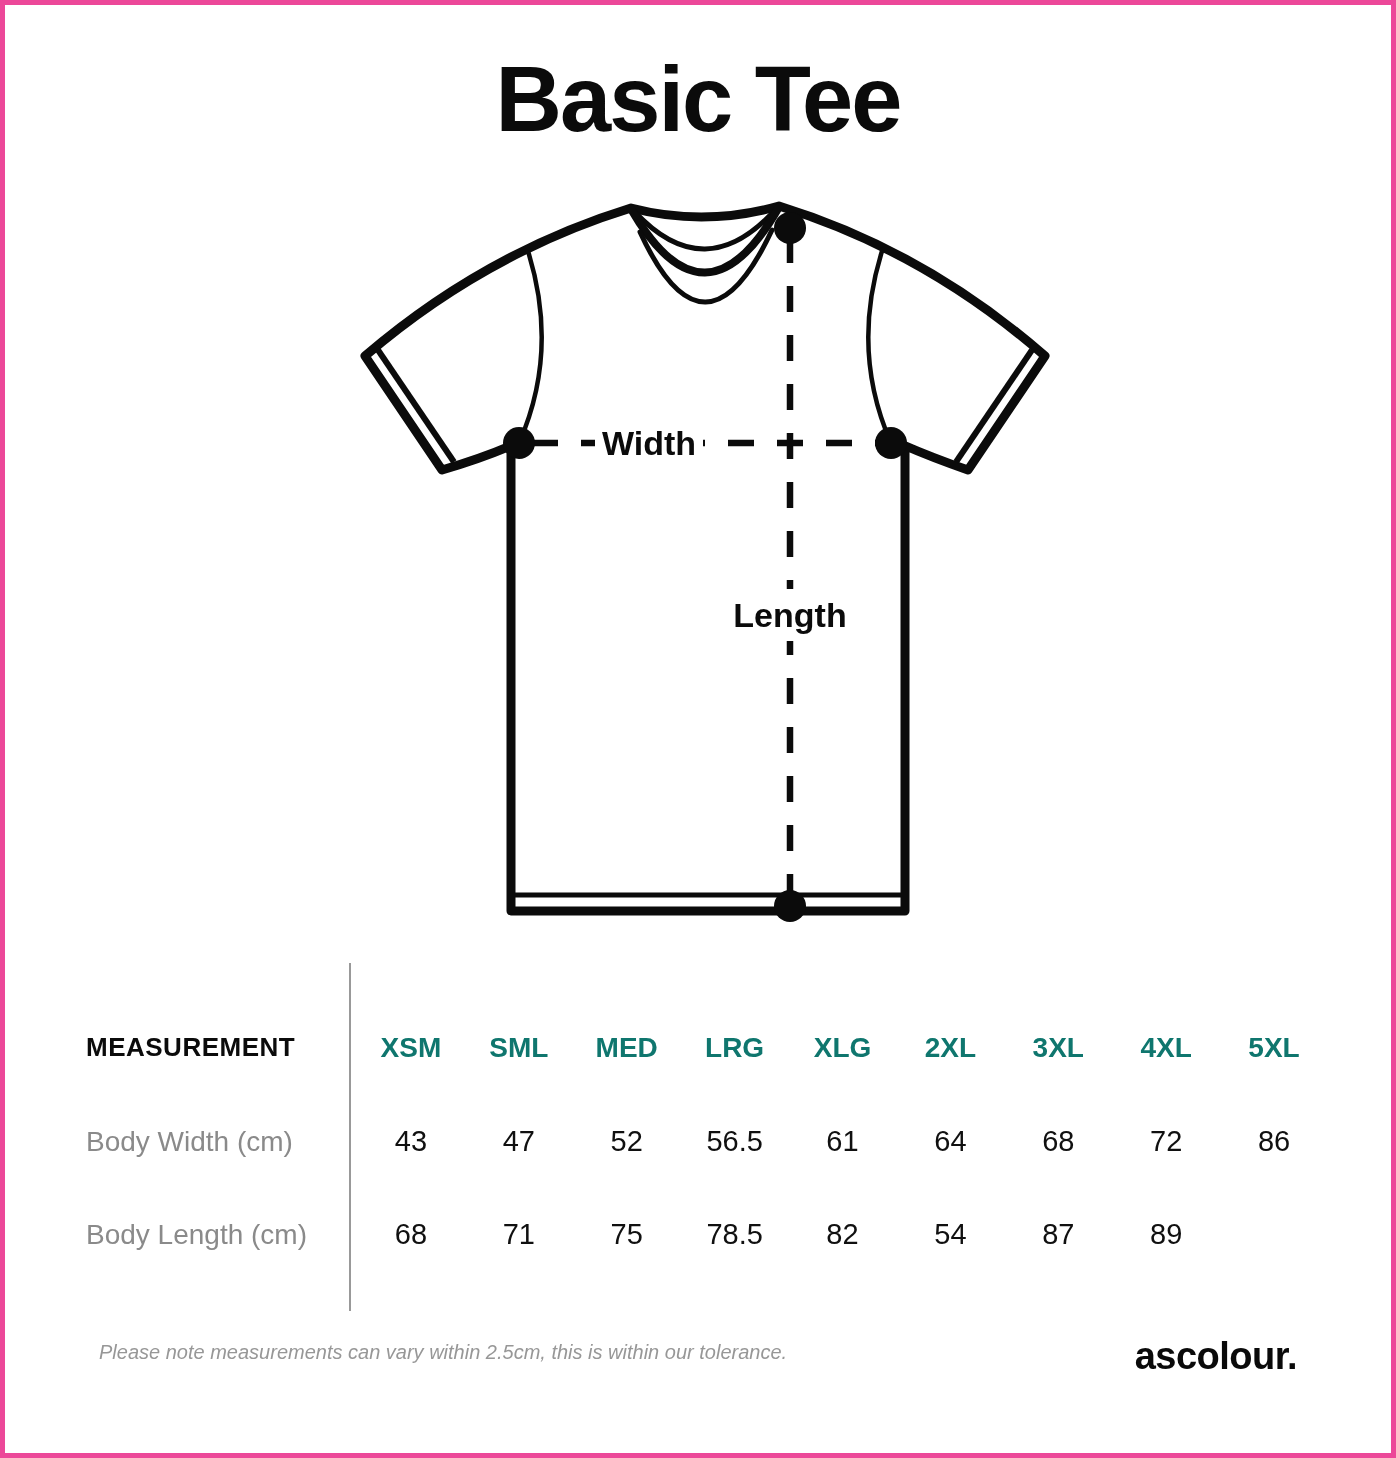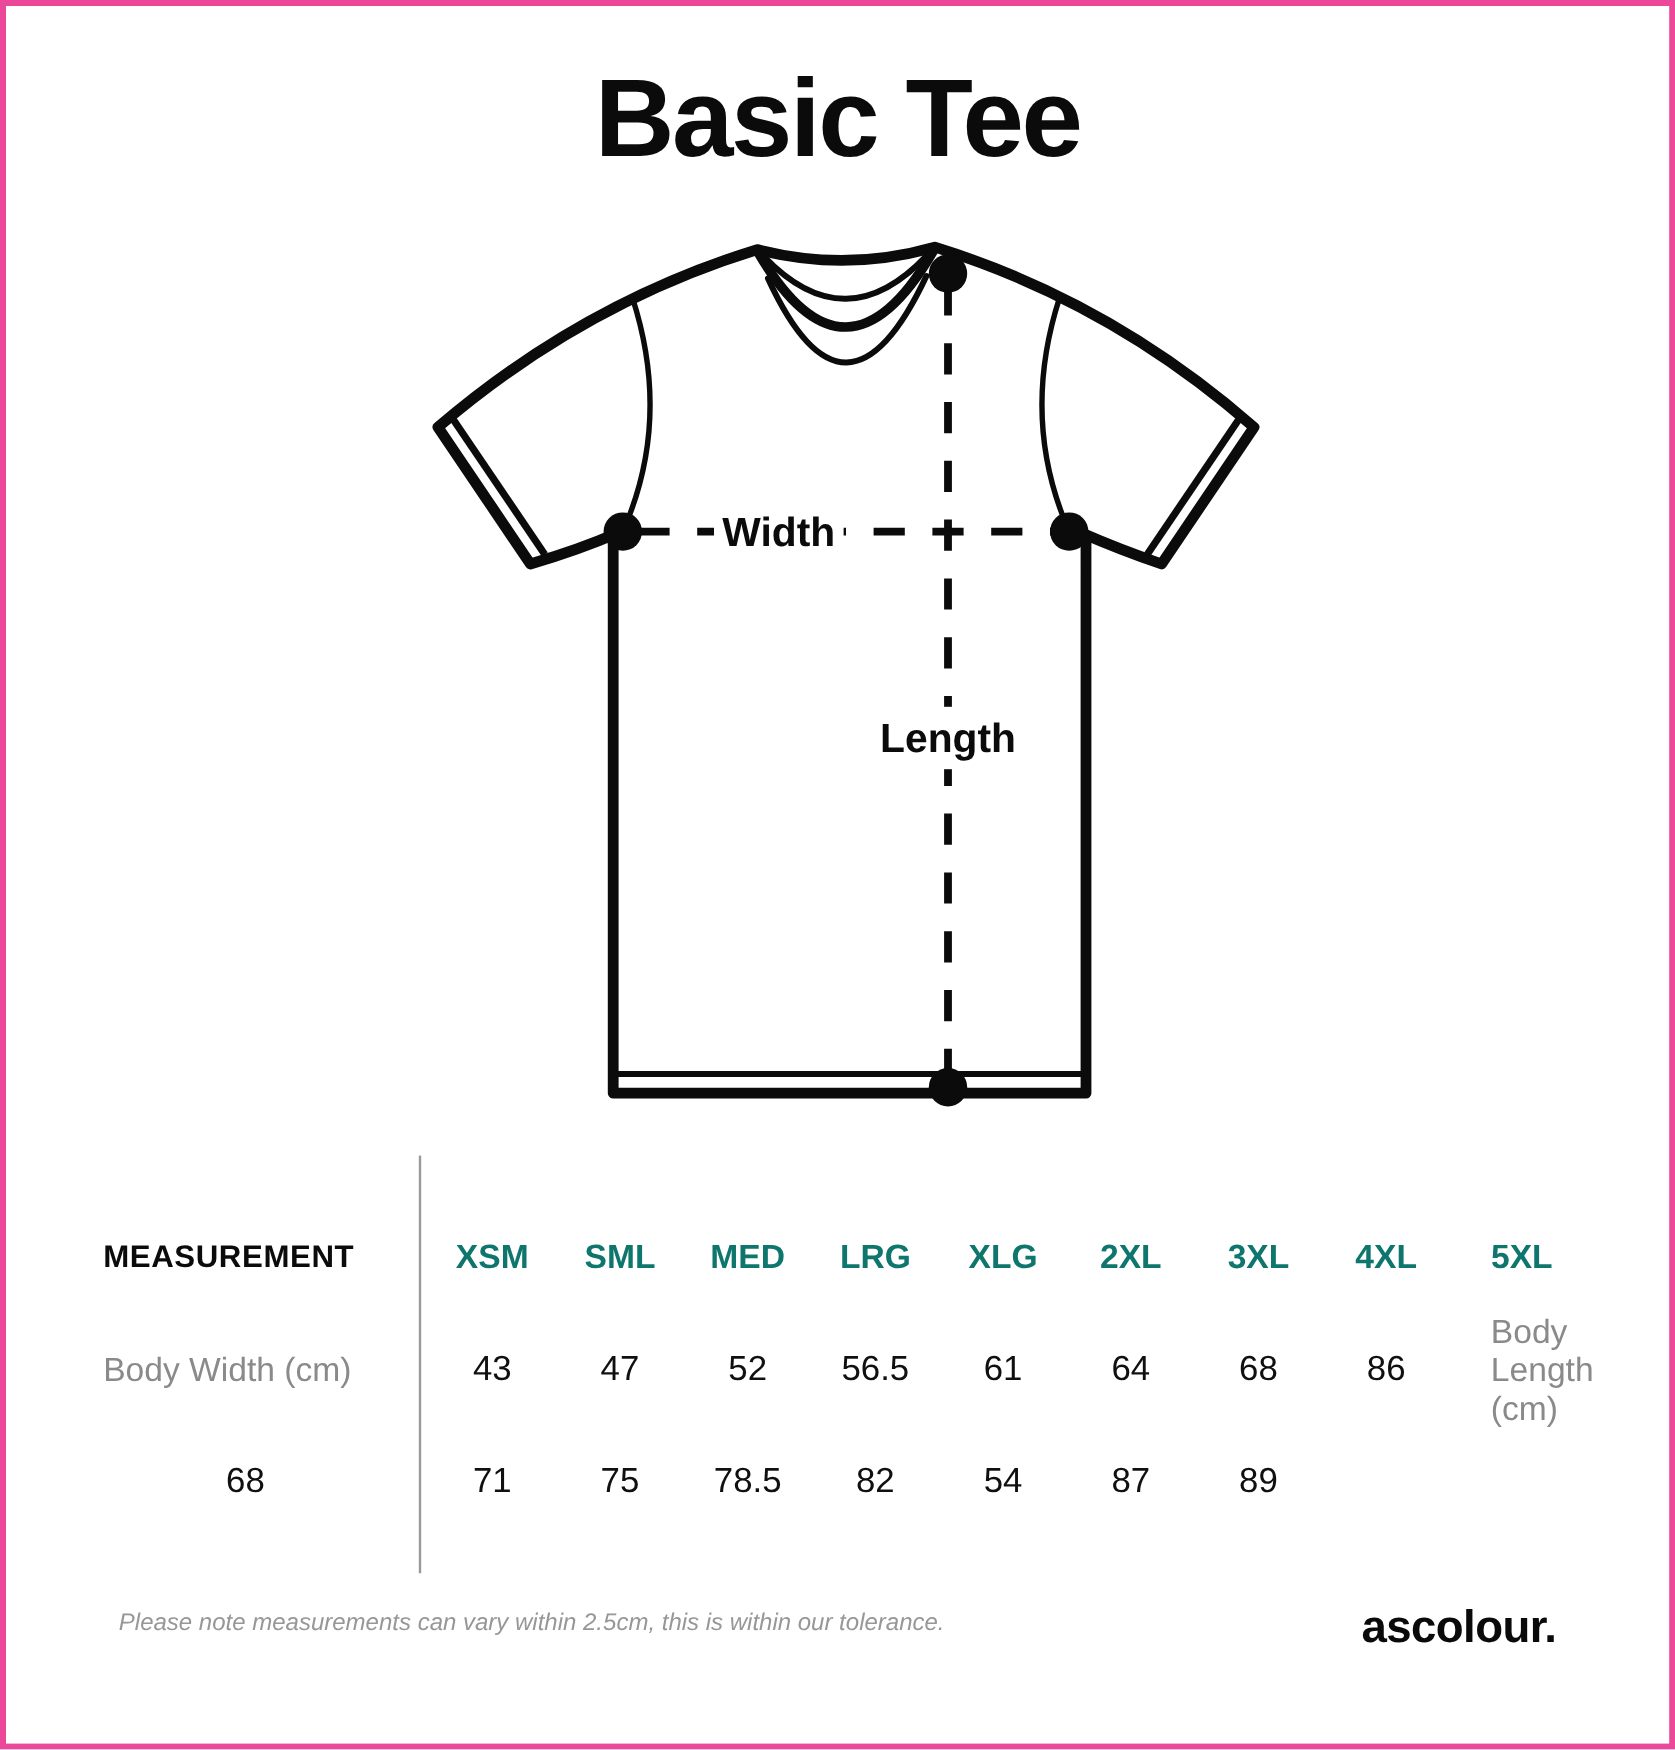--- a/index.html
+++ b/index.html
@@ -173,20 +173,21 @@
     <div class="cell head">5XL</div>
 
     <div class="cell rowlabel">Body Width (cm)</div>
     <div class="cell val">43</div>
     <div class="cell val">47</div>
     <div class="cell val">52</div>
     <div class="cell val">56.5</div>
     <div class="cell val">61</div>
     <div class="cell val">64</div>
     <div class="cell val">68</div>
+    <div class="cell val">72</div>
     <div class="cell val">86</div>
 
     <div class="cell rowlabel">Body Length (cm)</div>
     <div class="cell val">68</div>
     <div class="cell val">71</div>
     <div class="cell val">75</div>
     <div class="cell val">78.5</div>
     <div class="cell val">82</div>
     <div class="cell val">54</div>
     <div class="cell val">87</div>

